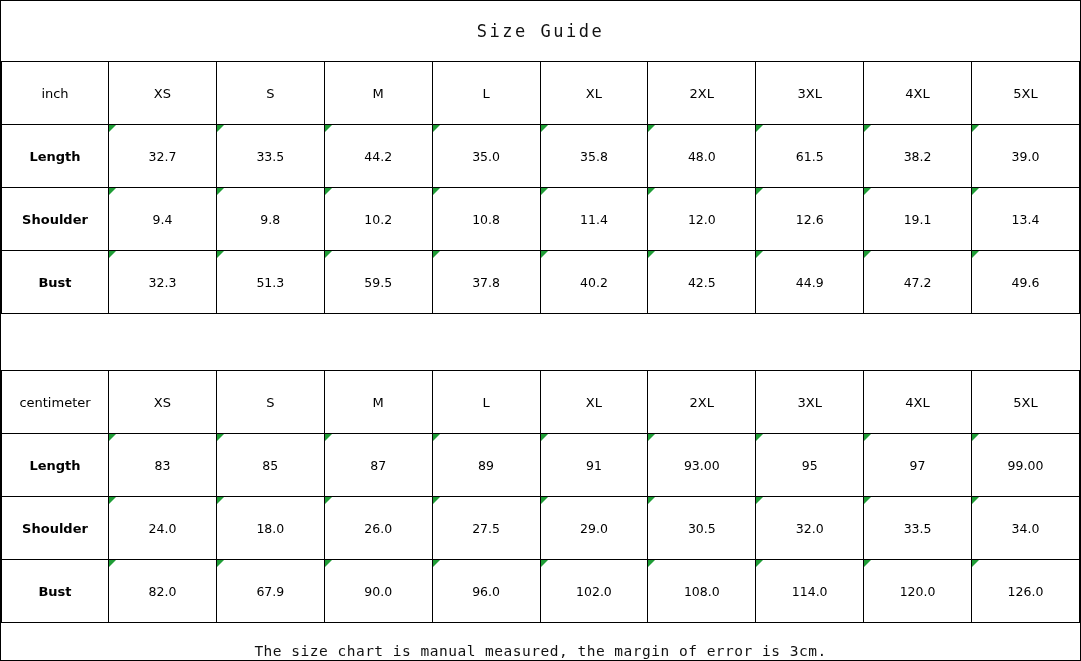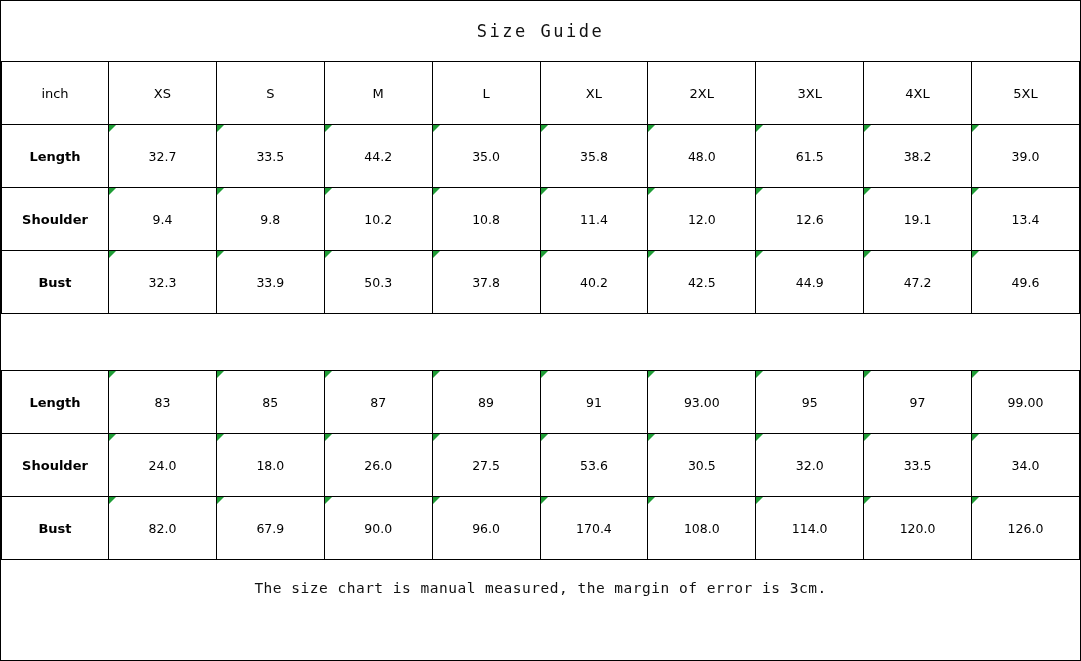--- a/index.html
+++ b/index.html
@@ -135,22 +135,22 @@
           <td class="mark">10.8</td>
           <td class="mark">11.4</td>
           <td class="mark">12.0</td>
           <td class="mark">12.6</td>
           <td class="mark">19.1</td>
           <td class="mark">13.4</td>
         </tr>
         <tr>
           <td class="rowhdr">Bust</td>
           <td class="mark">32.3</td>
-          <td class="mark">33.9</td>
-          <td class="mark">50.3</td>
+          <td class="mark">51.3</td>
+          <td class="mark">59.5</td>
           <td class="mark">37.8</td>
           <td class="mark">40.2</td>
           <td class="mark">42.5</td>
           <td class="mark">44.9</td>
           <td class="mark">47.2</td>
           <td class="mark">49.6</td>
         </tr>
       </tbody>
   </table>
 
@@ -163,51 +163,63 @@
         <col>
         <col>
         <col>
         <col>
         <col>
         <col>
         <col>
         <col>
       </colgroup>
     <tbody>
+        <tr>
+          <td class="hdr">centimeter</td>
+          <td class="hdr">XS</td>
+          <td class="hdr">S</td>
+          <td class="hdr">M</td>
+          <td class="hdr">L</td>
+          <td class="hdr">XL</td>
+          <td class="hdr">2XL</td>
+          <td class="hdr">3XL</td>
+          <td class="hdr">4XL</td>
+          <td class="hdr">5XL</td>
+        </tr>
         <tr>
           <td class="rowhdr">Length</td>
           <td class="mark">83</td>
           <td class="mark">85</td>
           <td class="mark">87</td>
           <td class="mark">89</td>
           <td class="mark">91</td>
           <td class="mark">93.00</td>
           <td class="mark">95</td>
           <td class="mark">97</td>
           <td class="mark">99.00</td>
         </tr>
         <tr>
           <td class="rowhdr">Shoulder</td>
           <td class="mark">24.0</td>
           <td class="mark">18.0</td>
           <td class="mark">26.0</td>
           <td class="mark">27.5</td>
-          <td class="mark">53.6</td>
+          <td class="mark">29.0</td>
           <td class="mark">30.5</td>
           <td class="mark">32.0</td>
           <td class="mark">33.5</td>
           <td class="mark">34.0</td>
         </tr>
         <tr>
           <td class="rowhdr">Bust</td>
           <td class="mark">82.0</td>
           <td class="mark">67.9</td>
           <td class="mark">90.0</td>
           <td class="mark">96.0</td>
-          <td class="mark">170.4</td>
+          <td class="mark">102.0</td>
           <td class="mark">108.0</td>
           <td class="mark">114.0</td>
           <td class="mark">120.0</td>
           <td class="mark">126.0</td>
         </tr>
       </tbody>
   </table>
 
   <div class="footer">The size chart is manual measured, the margin of error is 3cm.</div>
 

